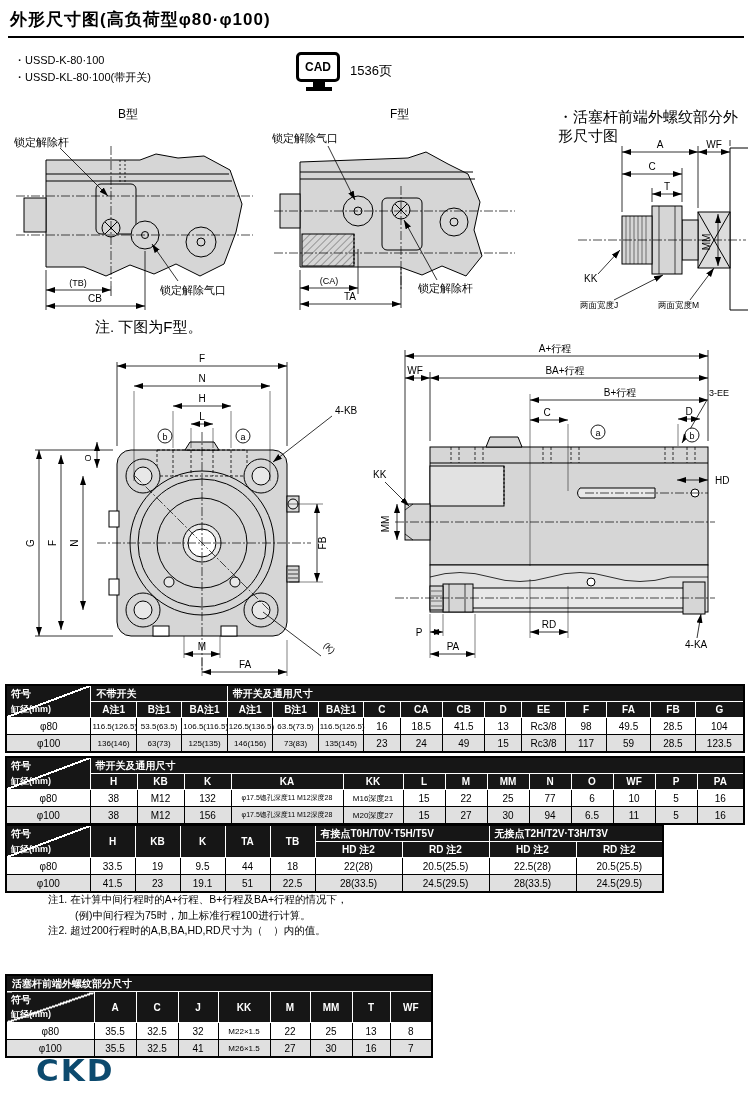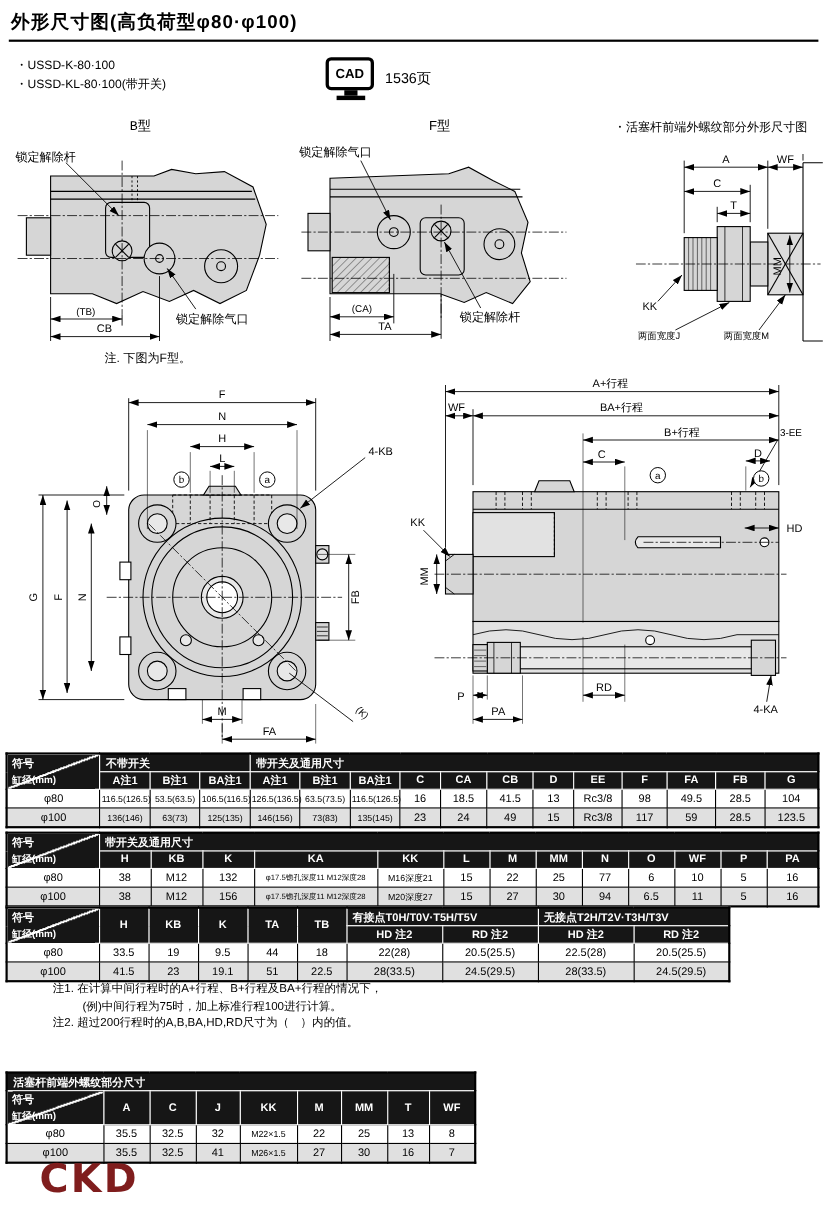--- a/index.html
+++ b/index.html
@@ -8,40 +8,40 @@
   .title{position:absolute;left:10px;top:8px;font-size:17px;font-weight:bold;letter-spacing:1px;}
   .title-rule{position:absolute;left:8px;top:36px;width:736px;height:2px;background:#000;}
   .models{position:absolute;left:14px;top:52px;font-size:11px;line-height:17px;}
   .cad{position:absolute;left:296px;top:52px;width:46px;}
   .cad-box{width:38px;height:24px;border:3px solid #000;border-radius:5px;font-weight:bold;
            font-size:12px;text-align:center;line-height:24px;background:#fff;}
   .cad-stand{width:12px;height:5px;background:#000;margin:0 auto;}
   .cad-base{width:26px;height:4px;background:#000;margin:0 auto;}
   .cad-page{position:absolute;left:350px;top:62px;font-size:13px;}
   .dlabel{position:absolute;font-size:12px;}
-  .dlabel.small{font-size:11px;}
+  .dlabel.small{font-size:15px;}
   svg{position:absolute;}
   svg text{font-family:"Liberation Sans","DejaVu Sans",sans-serif;fill:#000;}
 
   table{position:absolute;border-collapse:collapse;table-layout:fixed;background:#fff;
         font-size:10px;border:2px solid #000;}
   th{background:#161616;color:#fff;font-weight:bold;border:1px solid #fff;
      padding:0 1px;height:15px;font-size:10px;}
   th.grp{text-align:left;padding-left:5px;font-weight:bold;}
   td{border:1px solid #000;text-align:center;padding:0 1px;height:16px;}
   tr.alt td{background:#e0e0e0;}
   td.tiny{font-size:7px;}
   td.sm{font-size:8px;}
   .corner{position:relative;background-color:#161616;padding:0;
     background-image:linear-gradient(to right bottom,transparent calc(50% - 1px),#fff calc(50% - 1px),#fff calc(50% + 1px),transparent calc(50% + 1px));}
   .c-top{position:absolute;top:1px;left:4px;color:#fff;}
   .c-bot{position:absolute;bottom:1px;left:4px;color:#fff;font-size:9px;}
   .notes{position:absolute;left:8px;top:892px;font-size:10.5px;line-height:15.5px;margin-left:40px;}
   .notes .ind{padding-left:27px;}
-  .ckd{position:absolute;left:36px;top:1052px;font-size:36px;font-weight:bold;color:#7f1d1d;
+  .ckd{position:absolute;left:36px;top:1052px;font-size:31px;font-weight:bold;color:#0c4a6e;
        letter-spacing:2px;font-family:"DejaVu Sans",sans-serif;}
 </style>
 </head>
 <body>
 
 <div class="page">
 
   <div class="title">外形尺寸图(高负荷型φ80·φ100)</div>
   <div class="title-rule"></div>
 
@@ -50,21 +50,21 @@
     <div>・USSD-KL-80·100(带开关)</div>
   </div>
 
   <div class="cad">
     <div class="cad-box">CAD</div>
     <div class="cad-stand"></div>
     <div class="cad-base"></div>
   </div>
   <div class="cad-page">1536页</div>
 
-  <div class="dlabel" style="left:118px;top:106px;font-family:Liberation Mono, monospace;">B型</div>
+  <div class="dlabel" style="left:118px;top:106px;">B型</div>
   <div class="dlabel" style="left:390px;top:106px;">F型</div>
   <div class="dlabel small" style="left:558px;top:108px;">・活塞杆前端外螺纹部分外形尺寸图</div>
   <div class="dlabel small" style="left:95px;top:318px;">注. 下图为F型。</div>
 
   <svg style="left:8px;top:118px;" width="258" height="200" viewBox="0 0 258 200">
     <defs>
       <marker id="ah" markerWidth="10" markerHeight="8" refX="9" refY="3" orient="auto-start-reverse" markerUnits="userSpaceOnUse">
         <path d="M0,0 L9,3 L0,6 z" fill="#000"></path>
       </marker>
       <pattern id="hat" width="5" height="5" patternTransform="rotate(45)" patternUnits="userSpaceOnUse">

